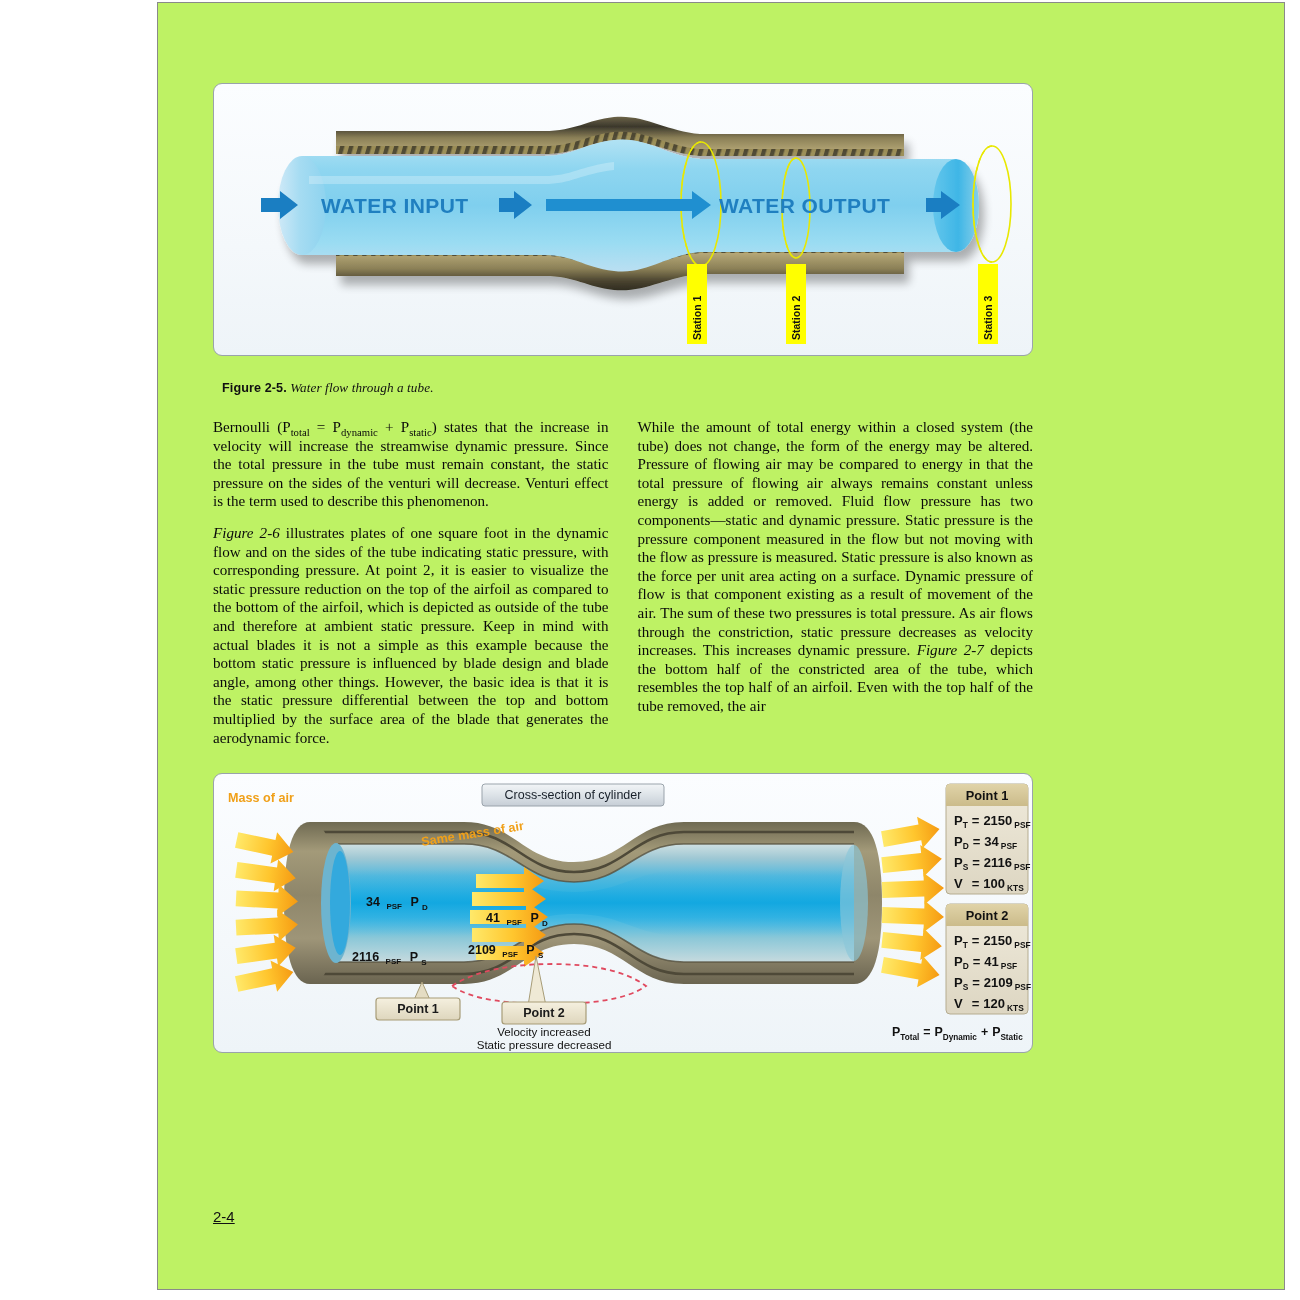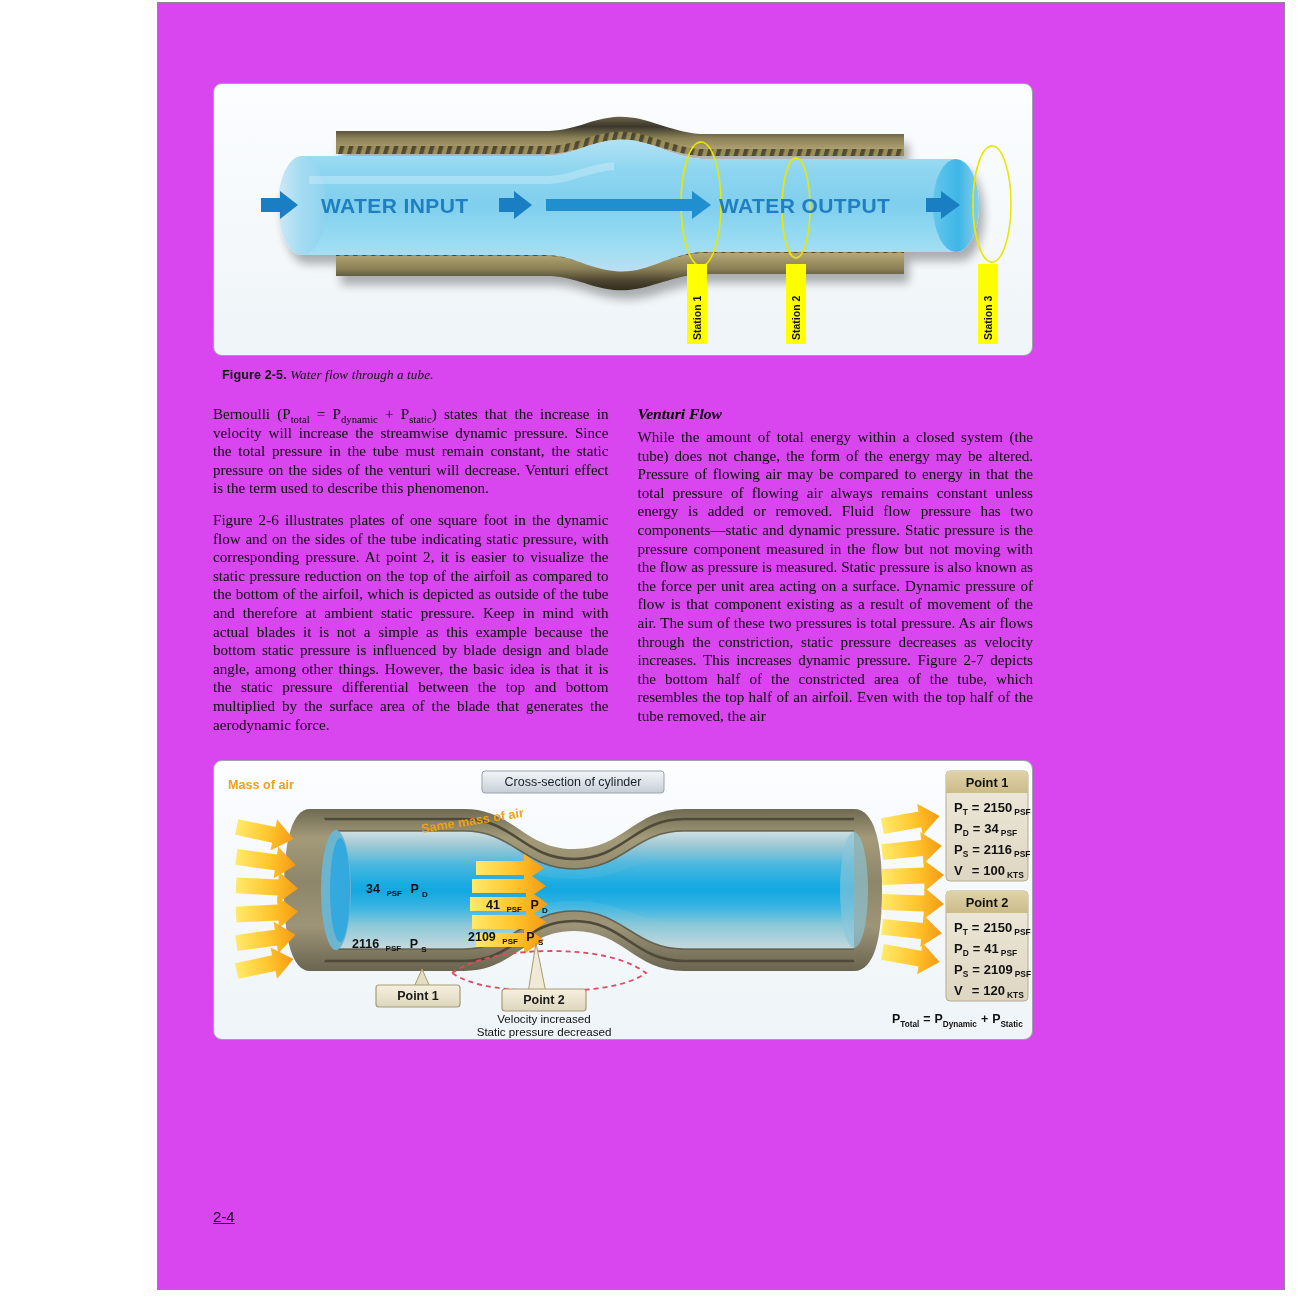--- a/index.html
+++ b/index.html
@@ -16,21 +16,21 @@
   }
 
   
   #page {
     position: absolute;
     left: 157px;
     top: 2px;
     width: 1128px;
     height: 1288px;
     border: 1px solid #8a8a8a;
-    background: #d946ef;
+    background: #bef264;
     box-sizing: border-box;
   }
 
   #page-inner {
     position: absolute;
     left: 55px;
     top: 80px;
     width: 820px;
   }
 
@@ -41,21 +41,21 @@
     border-radius: 9px;
     background: linear-gradient(180deg, #fbfdff 0%, #f4f8fb 60%, #eef4f8 100%);
     box-sizing: border-box;
     overflow: hidden;
   }
 
   .fig-caption {
     font-family: "Liberation Serif", serif;
     font-size: 13.2px;
     color: #111;
-    margin-top: 11px;
+    margin-top: 24px;
     letter-spacing: .1px;
     padding-left: 9px;
   }
   .fig-caption .lbl {
     font-family: "Liberation Sans", sans-serif;
     font-weight: bold;
     font-size: 12.6px;
   }
   .fig-caption .it { font-style: italic; }
 
@@ -77,21 +77,21 @@
   }
   .col p:last-child { margin-bottom: 0; }
   .col h3 {
     margin: 0 0 5px 0;
     font-size: 15.6px;
     font-style: italic;
     font-weight: bold;
     font-family: "Liberation Serif", serif;
     color: #000;
   }
-  .it { }
+  .it { font-style: italic; }
   sub { font-size: 71%; line-height: 0; }
 
   
   #page-num {
     position: absolute;
     left: 55px;
     top: 1205px;
     font-family: "Liberation Sans", sans-serif;
     font-size: 15px;
     color: #111;
@@ -293,21 +293,20 @@
 
     <div class="cols">
 
       <div class="col">
         <p><span>Bernoulli (P</span><sub>total</sub><span> = P</span><sub>dynamic</sub><span> + P</span><sub>static</sub><span>) states that the increase in velocity will increase the streamwise dynamic pressure. Since the total pressure in the tube must remain constant, the static pressure on the sides of the venturi will decrease. Venturi effect is the term used to describe this phenomenon.</span></p>
 
         <p><span class="it">Figure 2-6</span><span> illustrates plates of one square foot in the dynamic flow and on the sides of the tube indicating static pressure, with corresponding pressure. At point 2, it is easier to visualize the static pressure reduction on the top of the airfoil as compared to the bottom of the airfoil, which is depicted as outside of the tube and therefore at ambient static pressure. Keep in mind with actual blades it is not a simple as this example because the bottom static pressure is influenced by blade design and blade angle, among other things. However, the basic idea is that it is the static pressure differential between the top and bottom multiplied by the surface area of the blade that generates the aerodynamic force.</span></p>
       </div>
 
       <div class="col">
-        <h3>Venturi Flow</h3>
         <p><span>While the amount of total energy within a closed system (the tube) does not change, the form of the energy may be altered. Pressure of flowing air may be compared to energy in that the total pressure of flowing air always remains constant unless energy is added or removed. Fluid flow pressure has two components—static and dynamic pressure. Static pressure is the pressure component measured in the flow but not moving with the flow as pressure is measured. Static pressure is also known as the force per unit area acting on a surface. Dynamic pressure of flow is that component existing as a result of movement of the air. The sum of these two pressures is total pressure. As air flows through the constriction, static pressure decreases as velocity increases. This increases dynamic pressure. </span><span class="it">Figure 2-7</span><span> depicts the bottom half of the constricted area of the tube, which resembles the top half of an airfoil. Even with the top half of the tube removed, the air</span></p>
       </div>
 
     </div>
 
     <div class="fig-panel" id="fig26" style="margin-top:26px;">
       <svg id="f26svg" width="820" height="280" viewBox="0 0 820 280">
         <defs>
           <linearGradient id="metalV" x1="0" y1="0" x2="0" y2="1">
             <stop offset="0%" stop-color="#6f6a52"></stop>

